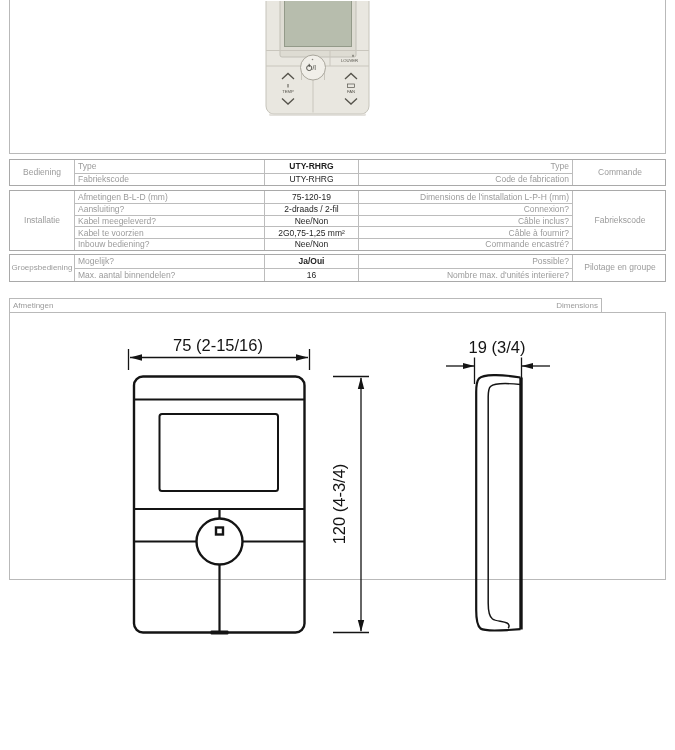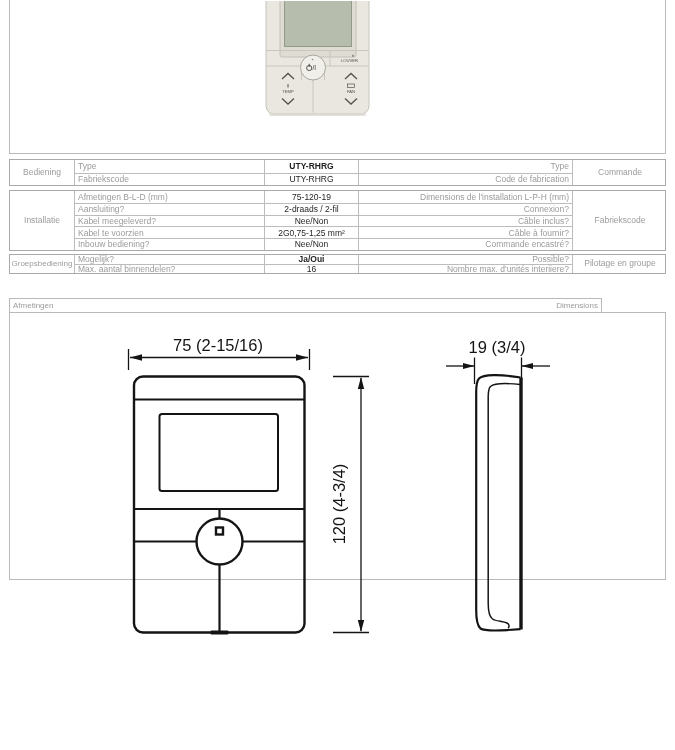--- a/index.html
+++ b/index.html
@@ -111,21 +111,21 @@
   <div class="cell val" style="grid-column:3;grid-row:3;">Nee/Non</div>
   <div class="cell lbl fr" style="grid-column:4;grid-row:3;padding-left:23px;">Câble inclus?</div>
   <div class="cell lbl" style="grid-column:2;grid-row:4;">Kabel te voorzien</div>
   <div class="cell val" style="grid-column:3;grid-row:4;">2G0,75-1,25 mm²</div>
   <div class="cell lbl fr" style="grid-column:4;grid-row:4;padding-left:8px;">Câble à fournir?</div>
   <div class="cell lbl" style="grid-column:2;grid-row:5;">Inbouw bediening?</div>
   <div class="cell val" style="grid-column:3;grid-row:5;">Nee/Non</div>
   <div class="cell lbl fr" style="grid-column:4;grid-row:5;">Commande encastré?</div>
 </div>
 
-<div class="abs spec-table" style="top:254px;height:20px;grid-template-rows:repeat(2,1fr);">
+<div class="abs spec-table" style="top:254px;height:28px;grid-template-rows:repeat(2,1fr);">
   <div class="cell c1 r1 grp" style="grid-column:1;grid-row:1/span 2;font-size:8px;">Groepsbediening</div>
   <div class="cell r1 lbl" style="grid-column:2;grid-row:1;">Mogelijk?</div>
   <div class="cell r1 val bold" style="grid-column:3;grid-row:1;">Ja/Oui</div>
   <div class="cell r1 lbl fr" style="grid-column:4;grid-row:1;">Possible?</div>
   <div class="cell r1 grp" style="grid-column:5;grid-row:1/span 2;">Pilotage en groupe</div>
   <div class="cell lbl" style="grid-column:2;grid-row:2;">Max. aantal binnendelen?</div>
   <div class="cell val" style="grid-column:3;grid-row:2;">16</div>
   <div class="cell lbl fr" style="grid-column:4;grid-row:2;">Nombre max. d'unités interiiere?</div>
 </div>
 

